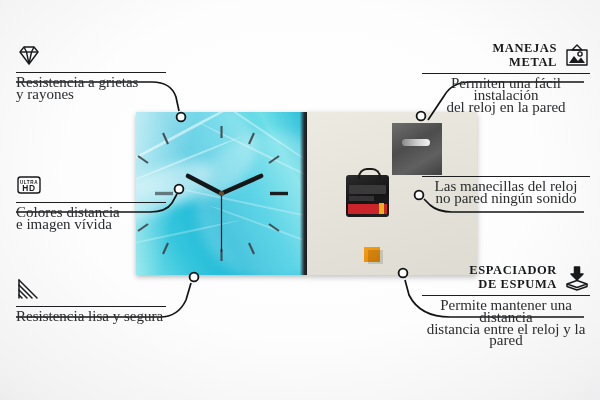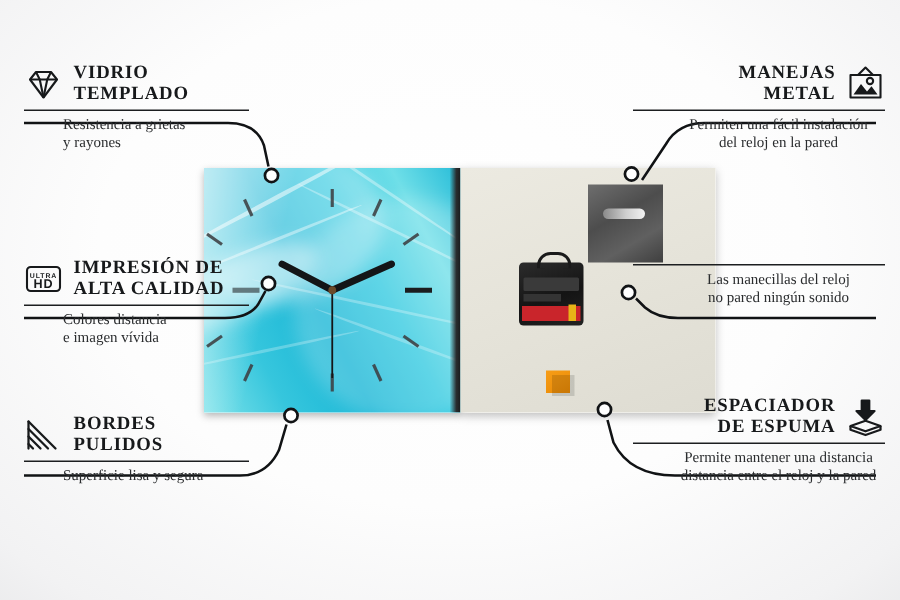--- a/index.html
+++ b/index.html
@@ -68,21 +68,21 @@
     display:flex;align-items:center;gap:7px;
     font-weight:bold;letter-spacing:.6px;color:#17191b;font-size:12.5px;line-height:13.5px;
     text-transform:uppercase;
   }
   .cal.left .head{justify-content:flex-start;}
   .cal.right .head{justify-content:flex-end;}
   .cal .title{white-space:pre-line;}
   .cal.right .title{text-align:right;}
   .rule{height:1.4px;background:#1c1e20;margin:4px 0 4px 0;}
   .sub{
-    font-size:10px;line-height:11.6px;color:#2a2c2e;white-space:pre-line;margin-left:26px;
+    font-size:15px;line-height:11.6px;color:#2a2c2e;white-space:pre-line;
   }
   .cal.right .sub{text-align:center;}
   .ico{flex:0 0 auto;width:26px;height:26px;display:block;}
 
   .c1{left:16px;top:42px;width:150px;}
   .c2{left:16px;top:172px;width:150px;}
   .c3{left:16px;top:276px;width:150px;}
   .c4{right:10px;top:42px;width:168px;}
   .c5{right:10px;top:172px;width:168px;}
   .c6{right:10px;top:264px;width:168px;}
@@ -164,59 +164,53 @@
   <div class="cal left c1">
     <div class="head">
       <svg class="ico" viewBox="0 0 26 26">
         <g fill="none" stroke="#17191b" stroke-width="1.4" stroke-linejoin="round">
           <path d="M4,10 L8,5 L18,5 L22,10 L13,22 Z"></path>
           <path d="M4,10 L22,10"></path>
             <path d="M8,5 L10.5,10 L13,22"></path>
             <path d="M18,5 L15.5,10 L13,22"></path>
         </g>
       </svg>
-      <span class="title">VIDRIO
-TEMPLADO</span>
     </div>
     <div class="rule"></div>
     <div class="sub">Resistencia a grietas
 y rayones</div>
   </div>
 
   <div class="cal left c2">
     <div class="head">
       <svg class="ico" viewBox="0 0 26 26">
         <rect x="2" y="5" width="22" height="16" rx="2.5" fill="none" stroke="#17191b" stroke-width="1.4"></rect>
         <text x="13" y="12" font-family="Liberation Sans, sans-serif" font-size="4.6" text-anchor="middle" fill="#17191b">ultra</text>
         <text x="13" y="19" font-family="Liberation Sans, sans-serif" font-size="8.4" font-weight="bold" text-anchor="middle" fill="#17191b">HD</text>
       </svg>
-      <span class="title">IMPRESIÓN DE
-ALTA CALIDAD</span>
     </div>
     <div class="rule"></div>
     <div class="sub">Colores distancia
 e imagen vívida</div>
   </div>
 
   <div class="cal left c3">
     <div class="head">
       <svg class="ico" viewBox="0 0 26 26">
         <g stroke="#17191b" stroke-width="1.5" stroke-linecap="round">
           <line x1="3" y1="4" x2="3" y2="22"></line>
           <line x1="3" y1="4" x2="21" y2="22"></line>
           <line x1="3" y1="9" x2="16" y2="22"></line>
           <line x1="3" y1="14" x2="11" y2="22"></line>
           <line x1="3" y1="19" x2="6" y2="22"></line>
         </g>
       </svg>
-      <span class="title">BORDES
-PULIDOS</span>
-    </div>
-    <div class="rule"></div>
-    <div class="sub">Superficie lisa y segura</div>
+    </div>
+    <div class="rule"></div>
+    <div class="sub">Resistencia lisa y segura</div>
   </div>
 
   <div class="cal right c4">
     <div class="head">
       <span class="title">MANEJAS
 METAL</span>
       <svg class="ico" viewBox="0 0 26 26">
         <g fill="none" stroke="#17191b" stroke-width="1.4" stroke-linejoin="round">
           <path d="M13,2 L8,7 L18,7 Z"></path>
           <rect x="3" y="7" width="20" height="15"></rect>

